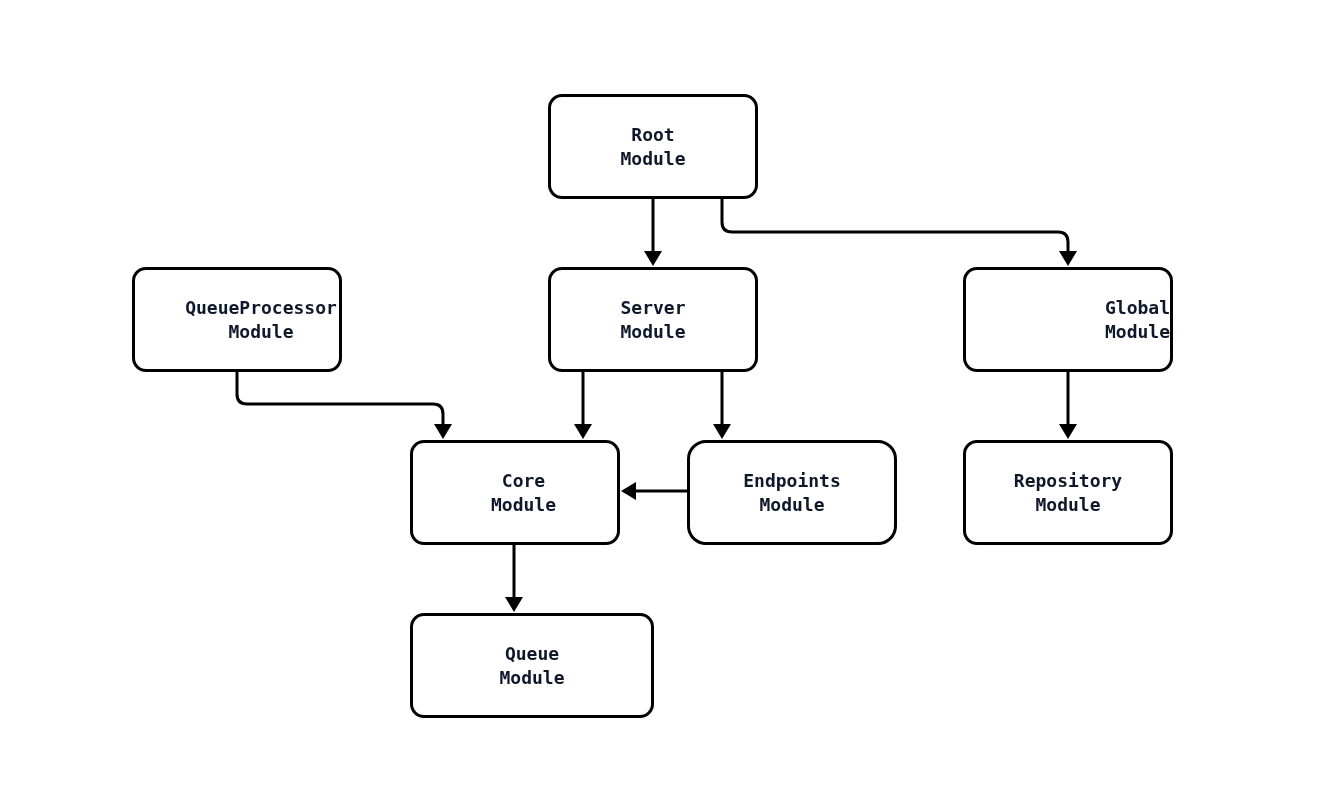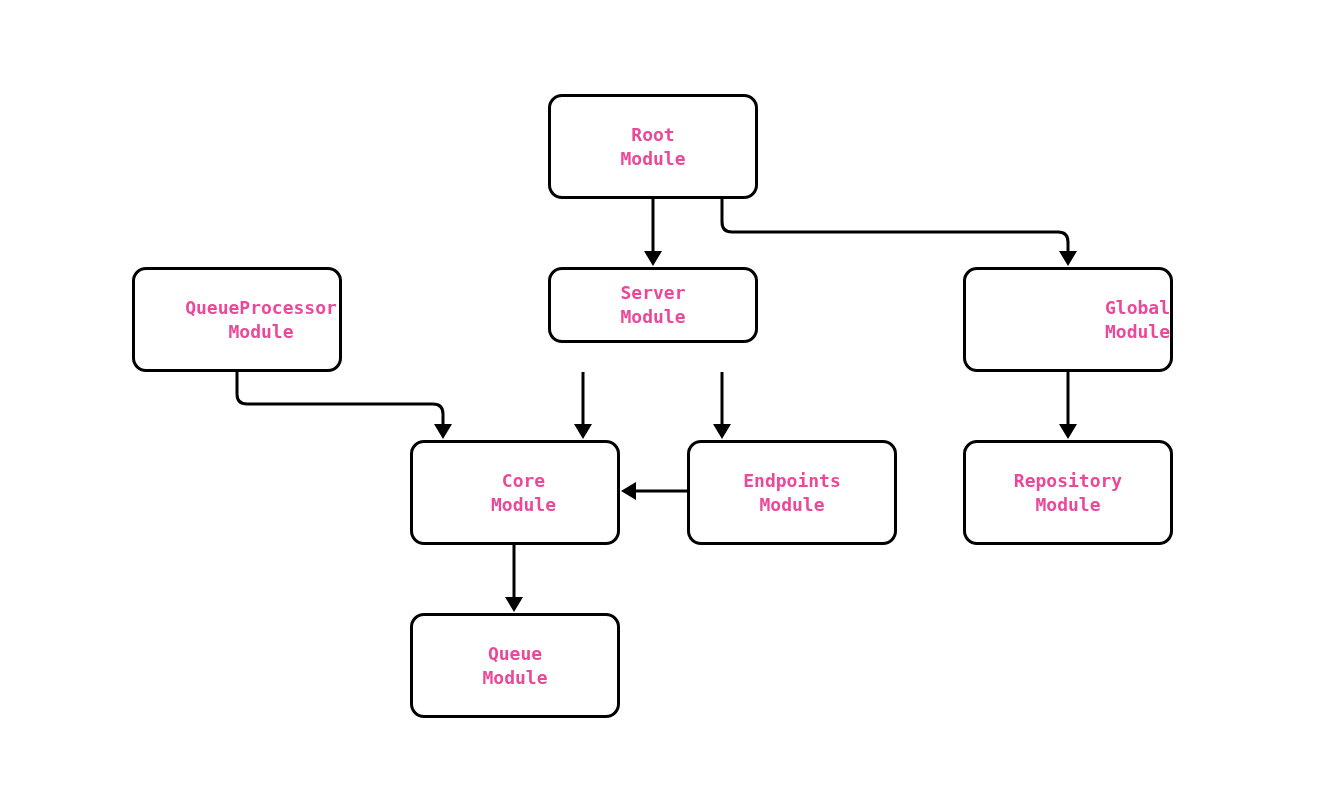--- a/index.html
+++ b/index.html
@@ -37,21 +37,21 @@
     flex-direction: column;
     align-items: center;
     justify-content: center;
     z-index: 2;
   }
   .node-label {
     font-family: "DejaVu Sans Mono", "Liberation Mono", monospace;
     font-size: 18px;
     font-weight: 700;
     line-height: 1.32;
-    color: #ec4899;
+    color: #0f172a;
     text-align: center;
     white-space: pre;
     letter-spacing: 0px;
   }
 </style>
 </head>
 <body>
 
 <div id="diagram-canvas">
 
@@ -84,43 +84,43 @@
   <div class="node" style="left:548px; top:94px; width:210px; height:105px;">
     <div class="node-label">Root
 Module</div>
   </div>
 
   <div class="node" style="left:132px; top:267px; width:210px; height:105px;padding-left:48px;">
     <div class="node-label">QueueProcessor
 Module</div>
   </div>
 
-  <div class="node" style="left:548px; top:267px; width:210px; height:76px;">
+  <div class="node" style="left:548px; top:267px; width:210px; height:105px;">
     <div class="node-label">Server
 Module</div>
   </div>
 
   <div class="node" style="left:963px; top:267px; width:210px; height:105px;align-items:flex-end;">
     <div class="node-label">Global
 Module</div>
   </div>
 
   <div class="node" style="left:410px; top:440px; width:210px; height:105px;padding-left:17px;">
     <div class="node-label">Core
 Module</div>
   </div>
 
-  <div class="node" style="left:687px; top:440px; width:210px; height:105px;">
+  <div class="node" style="left:687px; top:440px; width:210px; height:105px;border-radius:19px;">
     <div class="node-label">Endpoints
 Module</div>
   </div>
 
   <div class="node" style="left:963px; top:440px; width:210px; height:105px;">
     <div class="node-label">Repository
 Module</div>
   </div>
 
-  <div class="node" style="left:410px; top:613px; width:210px; height:105px;justify-content:center;">
+  <div class="node" style="left:410px; top:613px; width:244px; height:105px;justify-content:center;">
     <div class="node-label">Queue
 Module</div>
   </div>
 
 </div>
 
 </body></html>

